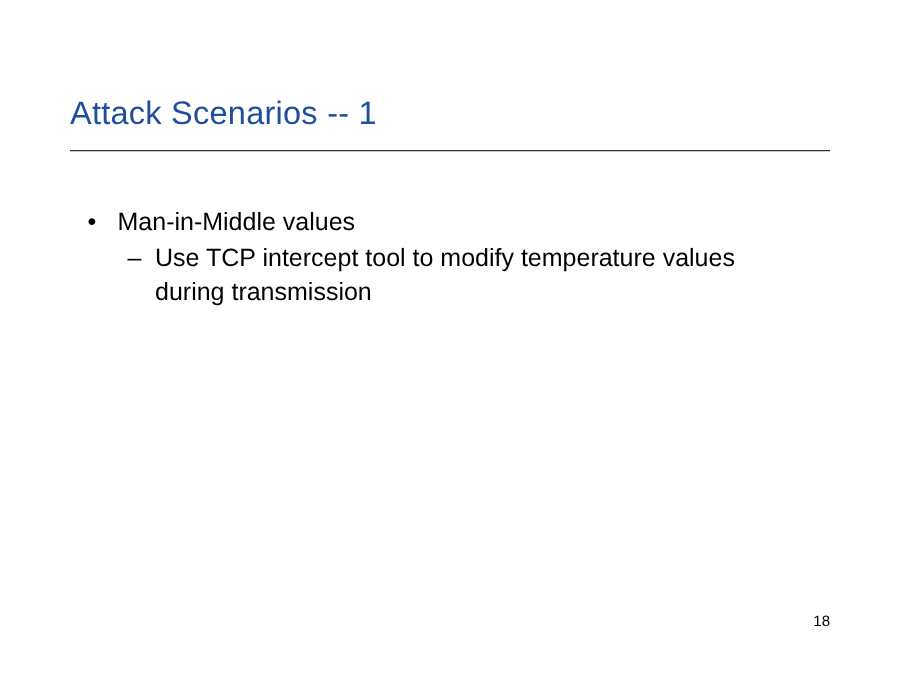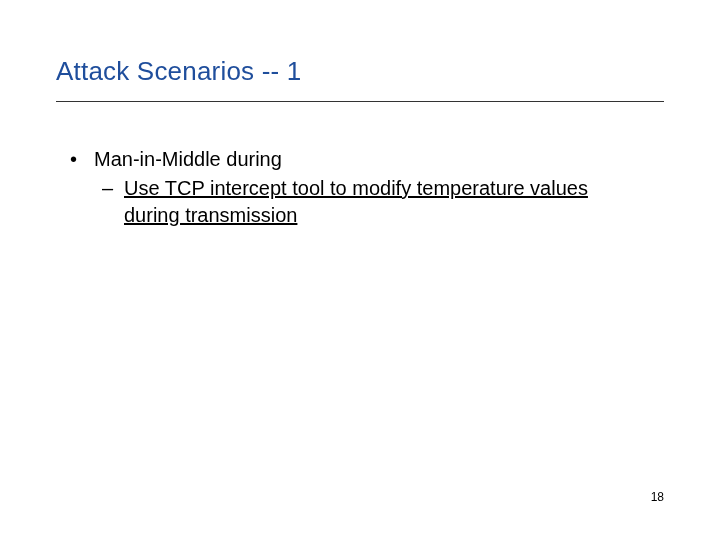--- a/index.html
+++ b/index.html
@@ -1,21 +1,21 @@
 <!DOCTYPE html>
 <html><head>
 <meta charset="utf-8">
 <style>
   * { margin: 0; padding: 0; box-sizing: border-box; }
   html, body { width: 720px; height: 540px; background: #fff; font-family: Arial, Helvetica, sans-serif; }
   .slide {
     position: relative;
     width: 720px;
     height: 540px;
-    padding: 56px 56px 40px 56px;
+    padding: 75px 56px 40px 56px;
   }
   .title {
     color: #1f4e9c;
     font-size: 26px;
     font-weight: 400;
     padding-bottom: 14px;
     border-bottom: 1px solid #333;
     letter-spacing: 0.2px;
   }
   .content {
@@ -37,39 +37,39 @@
   .bullet-l1 .text { flex: 1; }
   .bullet-l2 {
     display: flex;
     margin-left: 46px;
     margin-top: 2px;
   }
   .bullet-l2 .marker {
     width: 22px;
     flex: 0 0 22px;
   }
-  .bullet-l2 .text { flex: 1; padding-right: 60px; text-decoration: underline; }
+  .bullet-l2 .text { flex: 1; padding-right: 60px; }
   .page-num {
     position: absolute;
     right: 56px;
     bottom: 36px;
     font-size: 12px;
     color: #000;
   }
 </style>
 </head>
 <body>
 
 <div class="slide">
   <h1 class="title">Attack Scenarios -- 1</h1>
 
   <div class="content">
     <div class="bullet-l1">
       <span class="marker">•</span>
-      <span class="text">Man-in-Middle during</span>
+      <span class="text">Man-in-Middle values</span>
     </div>
     <div class="bullet-l2">
       <span class="marker">–</span>
       <span class="text">Use TCP intercept tool to modify temperature values during transmission</span>
     </div>
   </div>
 
   <div class="page-num">18</div>
 </div>
 

